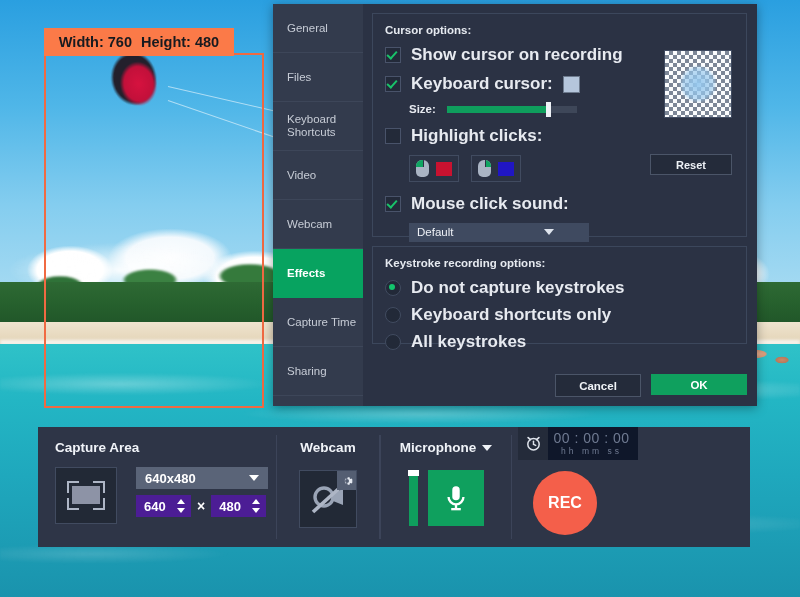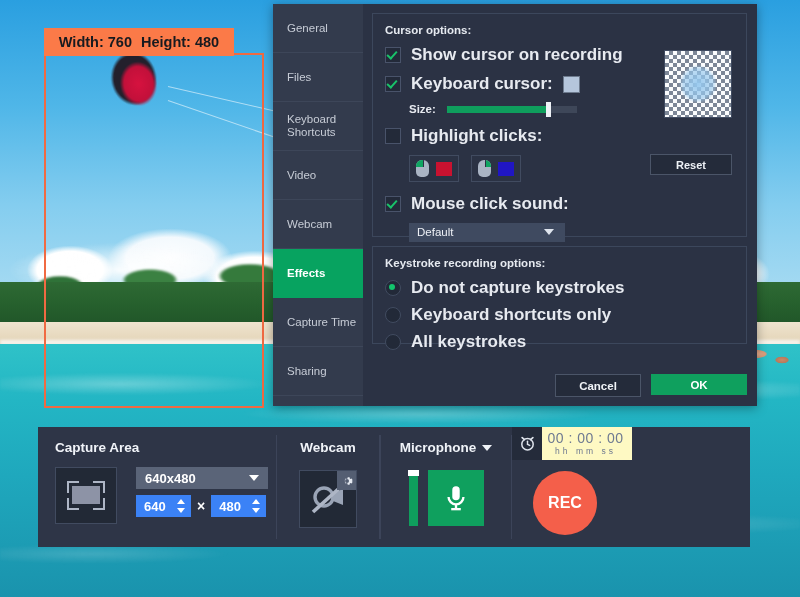--- a/index.html
+++ b/index.html
@@ -111,21 +111,21 @@
   .mouse-row{display:flex;gap:12px;margin:0 0 12px 24px;}
   .mbox{border:1px solid #414b60;padding:4px 6px;display:flex;align-items:center;gap:7px;}
   .mouse{width:13px;height:17px;border-radius:6px 6px 5px 5px;background:#aab4c4;position:relative;overflow:hidden;}
   .mouse .half{position:absolute;top:0;width:50%;height:42%;background:#0fa562;}
   .mouse .lh{left:0;} .mouse .rh{right:0;}
   .mouse .div{position:absolute;left:50%;top:0;width:1px;height:42%;background:#2b3244;}
   .cswatch{width:16px;height:14px;}
 
   select.dd, .dd{appearance:none;-webkit-appearance:none;background:#3f4a60;border:0;
       color:#eef1f6;font-size:11.5px;font-family:"Liberation Sans",sans-serif;
-      padding:3px 8px;width:156px;height:19px;box-sizing:border-box;position:relative;}
+      padding:3px 8px;width:180px;height:19px;box-sizing:border-box;position:relative;}
   .dd-wrap{position:relative;width:152px;margin-left:24px;}
   .dd-arrow{position:absolute;right:7px;top:6px;width:0;height:0;pointer-events:none;
       border-left:5px solid transparent;border-right:5px solid transparent;border-top:6px solid #dfe5ee;}
 
   .preview{position:absolute;right:14px;top:36px;width:66px;height:66px;
       background-image:
         linear-gradient(45deg,#7d8797 25%,transparent 25%,transparent 75%,#7d8797 75%),
         linear-gradient(45deg,#7d8797 25%,#fbfcfd 25%,#fbfcfd 75%,#7d8797 75%);
       background-size:8px 8px;background-position:0 0,4px 4px;border:1px solid #3f4a60;}
   .preview .glow{position:absolute;left:50%;top:50%;transform:translate(-50%,-50%);
@@ -160,21 +160,21 @@
   .cap-icon .tl{left:11px;top:13px;border-right:0;border-bottom:0;}
   .cap-icon .tr{right:11px;top:13px;border-left:0;border-bottom:0;}
   .cap-icon .bl{left:11px;bottom:13px;border-right:0;border-top:0;}
   .cap-icon .brr{right:11px;bottom:13px;border-left:0;border-top:0;}
   .cap-fields{display:flex;flex-direction:column;gap:6px;}
   .res-dd{position:relative;width:132px;height:22px;background:#5a6478;display:flex;align-items:center;
       padding-left:9px;color:#fff;font-size:13px;font-weight:bold;box-sizing:border-box;}
   .res-dd .arrow{position:absolute;right:9px;top:8px;width:0;height:0;
       border-left:5px solid transparent;border-right:5px solid transparent;border-top:6px solid #fff;}
   .spin-row{display:flex;align-items:center;gap:6px;}
-  .spin{position:relative;width:55px;height:22px;background:#3b82f6;display:flex;align-items:center;
+  .spin{position:relative;width:55px;height:22px;background:#4c1d95;display:flex;align-items:center;
       padding-left:8px;color:#fff;font-size:13px;font-weight:bold;box-sizing:border-box;}
   .spin .up,.spin .dn{position:absolute;right:6px;width:0;height:0;
       border-left:4px solid transparent;border-right:4px solid transparent;}
   .spin .up{top:4px;border-bottom:5px solid #fff;}
   .spin .dn{bottom:4px;border-top:5px solid #fff;}
   .xmark{color:#fff;font-size:14px;font-weight:bold;}
 
   #p-webcam{width:102px;display:flex;flex-direction:column;align-items:center;padding-top:13px;}
   .wc-icon{margin-top:15px;width:56px;height:56px;background:#222936;border:1px solid #414b60;position:relative;}
   .wc-gear{position:absolute;right:0;top:0;width:19px;height:19px;background:#545e72;
@@ -183,21 +183,21 @@
   #p-sys{width:120px;} #p-mic{width:130px;}
   .av-row{margin-top:15px;display:flex;align-items:flex-end;gap:10px;}
   .vol{width:9px;height:56px;background:#232a38;position:relative;}
   .vol .lvl{position:absolute;left:0;bottom:0;width:9px;height:52px;background:#0f9e5d;}
   .vol .cap{position:absolute;left:-1px;top:0;width:11px;height:6px;background:#fff;}
   .av-btn{width:56px;height:56px;background:#0fa05e;display:flex;align-items:center;justify-content:center;}
   .mic-title{display:flex;align-items:center;gap:6px;}
   .mic-arrow{width:0;height:0;border-left:5px solid transparent;border-right:5px solid transparent;
       border-top:6px solid #f0f3f8;}
   #p-rec{width:120px;position:relative;}
-  #timer{position:absolute;left:0;top:0;width:120px;height:33px;background:#fef9c3;display:flex;align-items:center;}
+  #timer{position:absolute;left:6px;top:0;width:120px;height:33px;background:#0f172a;display:flex;align-items:center;}
   .clock-box{width:30px;height:33px;background:#242b3a;display:flex;align-items:center;justify-content:center;flex:none;}
   .tm{flex:1;display:flex;flex-direction:column;align-items:center;padding-right:3px;}
   .tm .digits{color:#6f7a91;font-size:14px;letter-spacing:.5px;line-height:15px;}
   .tm .units{color:#6f7a91;font-size:8.5px;letter-spacing:3px;line-height:10px;}
   .rec-btn{position:absolute;left:21px;top:44px;width:64px;height:64px;border-radius:50%;
       background:#f45f4a;color:#fff;font-size:16px;font-weight:bold;
       display:flex;align-items:center;justify-content:center;cursor:pointer;}
 </style>
 </head>
 <body>

